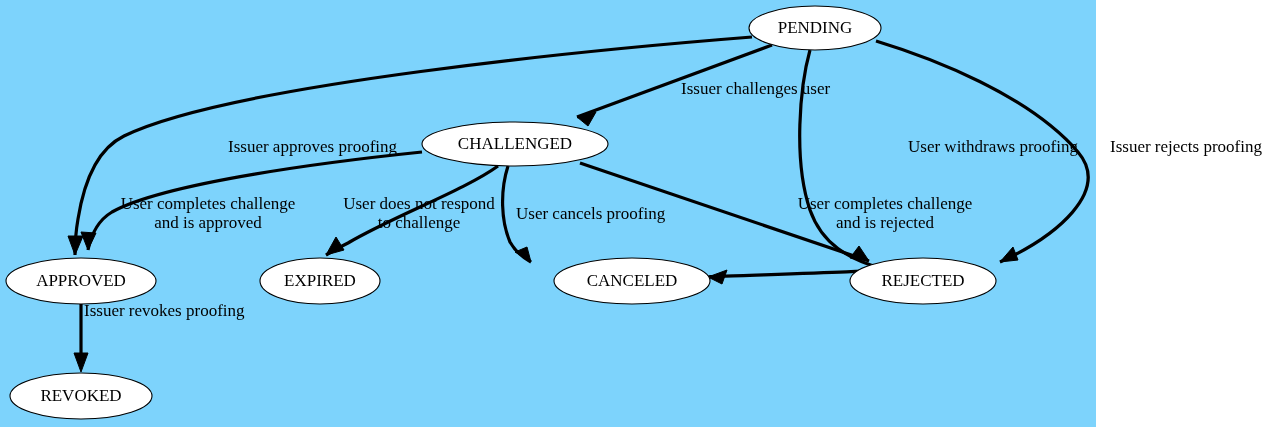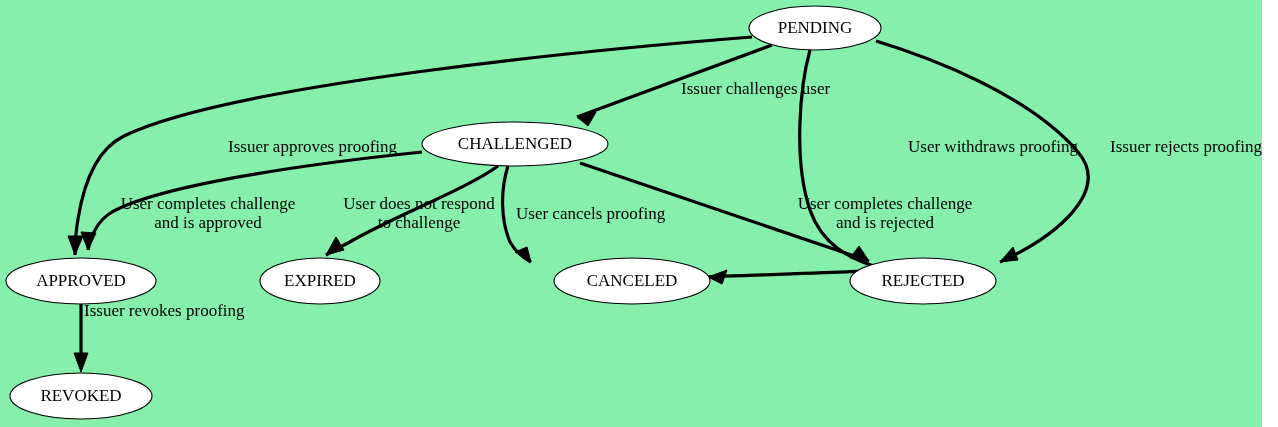--- a/index.html
+++ b/index.html
@@ -8,23 +8,23 @@
     background: #ffffff;
   }
   body {
     width: 1278px;
     height: 427px;
     overflow: hidden;
     font-family: "Liberation Serif", serif;
   }
   #diagram-root {
     position: relative;
-    width: 1262px;
+    width: 1096px;
     height: 427px;
-    background: #86efac;
+    background: #7dd3fc;
   }
   svg#graph {
     display: block;
     width: 1278px;
     height: 427px;
   }
   .node-ellipse {
     fill: #ffffff;
     stroke: #000000;
     stroke-width: 1.1;

